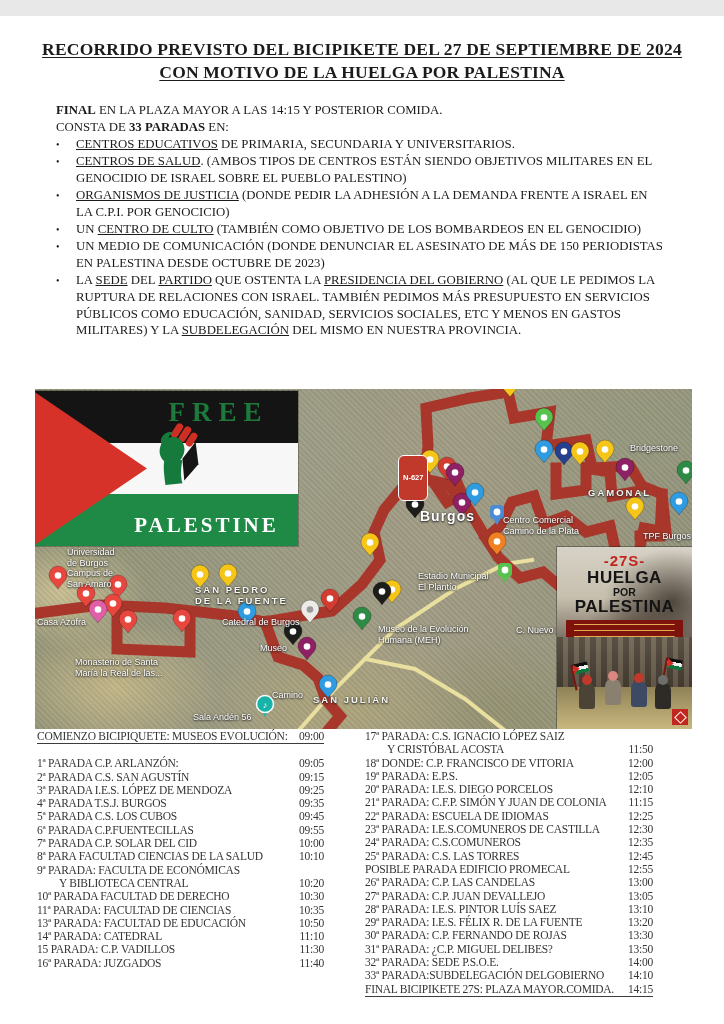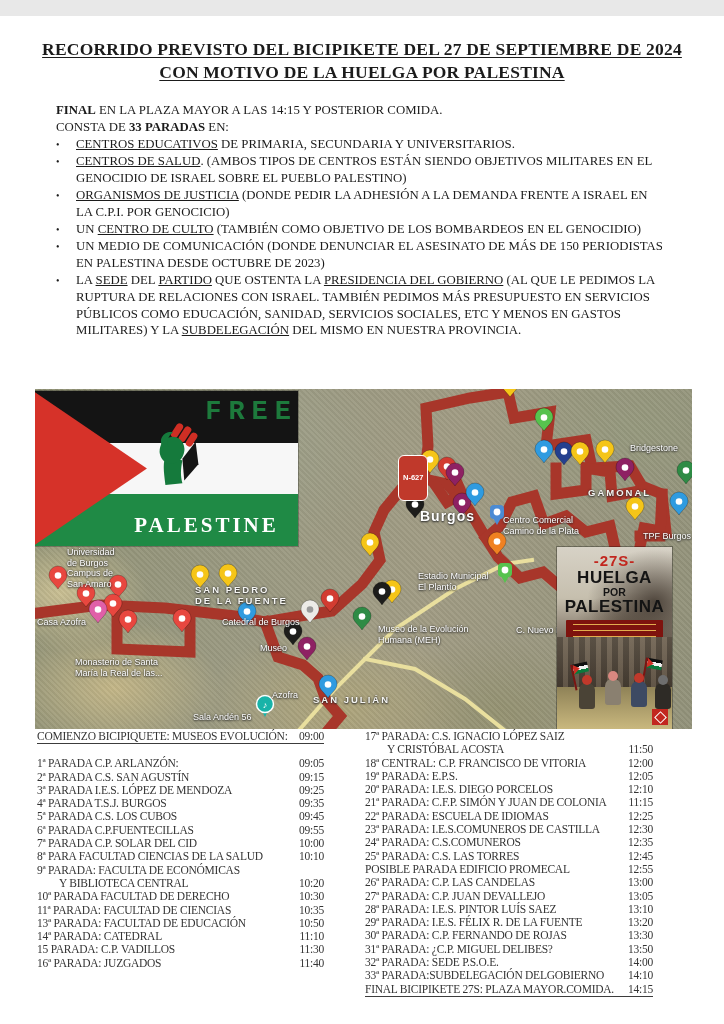--- a/index.html
+++ b/index.html
@@ -40,30 +40,30 @@
   .map-label.badge{background:#c0392b;font-size:7.5px;line-height:10px;padding:17px 4px;
       border-radius:6px;border:1px solid #fff;text-shadow:none;font-weight:bold;}
 
   
   .flag{position:absolute;left:-2px;top:2px;width:265px;height:155px;z-index:6;
         box-shadow:0 0 0 1px rgba(0,0,0,.25);}
   .flag .stripes{position:absolute;inset:0;
         background:linear-gradient(#141414 0 33.4%,#f7f7f7 33.4% 66.7%,#1f8a45 66.7% 100%);}
   .flag .tri{position:absolute;inset:0;background:#d63229;
         clip-path:polygon(0 0,43% 50%,0 100%);}
-  .flag .free{position:absolute;top:6px;left:40%;width:60%;text-align:right;
+  .flag .free{position:absolute;top:6px;left:40%;width:60%;text-align:center;
         color:#1d7a3c;font-weight:bold;font-size:27px;letter-spacing:7px;
-        font-family:Liberation Mono, monospace;}
+        font-family:Liberation Serif, serif;}
   .flag .pal{position:absolute;bottom:8px;left:31%;width:69%;text-align:center;
         color:#fff;font-weight:bold;font-size:21px;letter-spacing:3px;
         font-family:"Liberation Serif",serif;}
   .flag .fist{position:absolute;left:50%;top:30px;transform:translateX(-38%);}
 
   
-  .poster{position:absolute;left:522px;top:158px;width:115px;height:182px;z-index:6;
+  .poster{position:absolute;left:522px;top:158px;width:135px;height:182px;z-index:6;
       overflow:hidden;box-shadow:0 0 0 1px rgba(0,0,0,.3);
       background:
         radial-gradient(90px 70px at 85% 30%, rgba(60,50,42,.85), rgba(60,50,42,0) 75%),
         radial-gradient(70px 50px at 60% 45%, rgba(90,78,64,.7), rgba(90,78,64,0) 75%),
         linear-gradient(#d7d2c6 0%,#c6bfae 28%,#8c8173 46%,#5c5248 58%,#6e6354 68%,#8a7a62 78%,#b3a071 88%,#c9b87e 100%);
       font-family:"Liberation Sans",sans-serif;text-align:center;}
   .poster .tag{margin-top:5px;color:#c2271f;font-weight:bold;font-size:15px;letter-spacing:1px;}
   .poster .pt1,.poster .pt3{font-size:17px;font-weight:bold;color:#141414;line-height:18px;letter-spacing:.5px;}
   .poster .pt2{font-size:10.5px;font-weight:bold;color:#141414;line-height:11px;}
   .poster .band{margin:4px 9px 0 9px;height:19px;background:#7e130e;border-radius:1px;
@@ -372,21 +372,21 @@
 de Burgos
 Campus de
 San Amaro</div>
       <div class="map-label" style="left: 2px; top: 228px;">Casa Azofra</div>
       <div class="map-label" style="left: 40px; top: 268px;">Monasterio de Santa
 María la Real de las...</div>
       <div class="map-label caps" style="left: 160px; top: 196px;">SAN PEDRO
 DE LA FUENTE</div>
       <div class="map-label" style="left: 187px; top: 228px;">Catedral de Burgos</div>
       <div class="map-label" style="left: 225px; top: 254px;">Museo</div>
-      <div class="map-label" style="left: 237px; top: 301px;">Azofra</div>
+      <div class="map-label" style="left: 237px; top: 301px;">Camino</div>
       <div class="map-label" style="left: 158px; top: 323px;">Sala Andén 56</div>
       <div class="map-label caps" style="left: 278px; top: 306px;">SAN JULIÁN</div>
       <div class="map-label big" style="left: 385px; top: 122px;">Burgos</div>
       <div class="map-label badge" style="left: 363px; top: 66px;">N-627</div>
       <div class="map-label" style="left: 468px; top: 126px;">Centro Comercial
 Camino de la Plata</div>
       <div class="map-label" style="left: 595px; top: 54px;">Bridgestone</div>
       <div class="map-label caps" style="left: 553px; top: 99px;">GAMONAL</div>
       <div class="map-label" style="left: 383px; top: 182px;">Estadio Municipal
 El Plantío</div>
@@ -467,21 +467,21 @@
     </div>
   <div class="schedule-col col-right">
       <div class="srow">
         <span class="sname">17ª PARADA: C.S. IGNACIO LÓPEZ SAIZ</span>
       </div>
       <div class="srow">
         <span class="sname indent">Y CRISTÓBAL ACOSTA</span>
         <span class="stime">11:50</span>
       </div>
       <div class="srow">
-        <span class="sname">18ª CENTRAL: C.P. FRANCISCO DE VITORIA</span>
+        <span class="sname">18ª DONDE: C.P. FRANCISCO DE VITORIA</span>
         <span class="stime">12:00</span>
       </div>
       <div class="srow">
         <span class="sname">19ª PARADA: E.P.S.</span>
         <span class="stime">12:05</span>
       </div>
       <div class="srow">
         <span class="sname">20ª PARADA: I.E.S. DIEGO PORCELOS</span>
         <span class="stime">12:10</span>
       </div>

